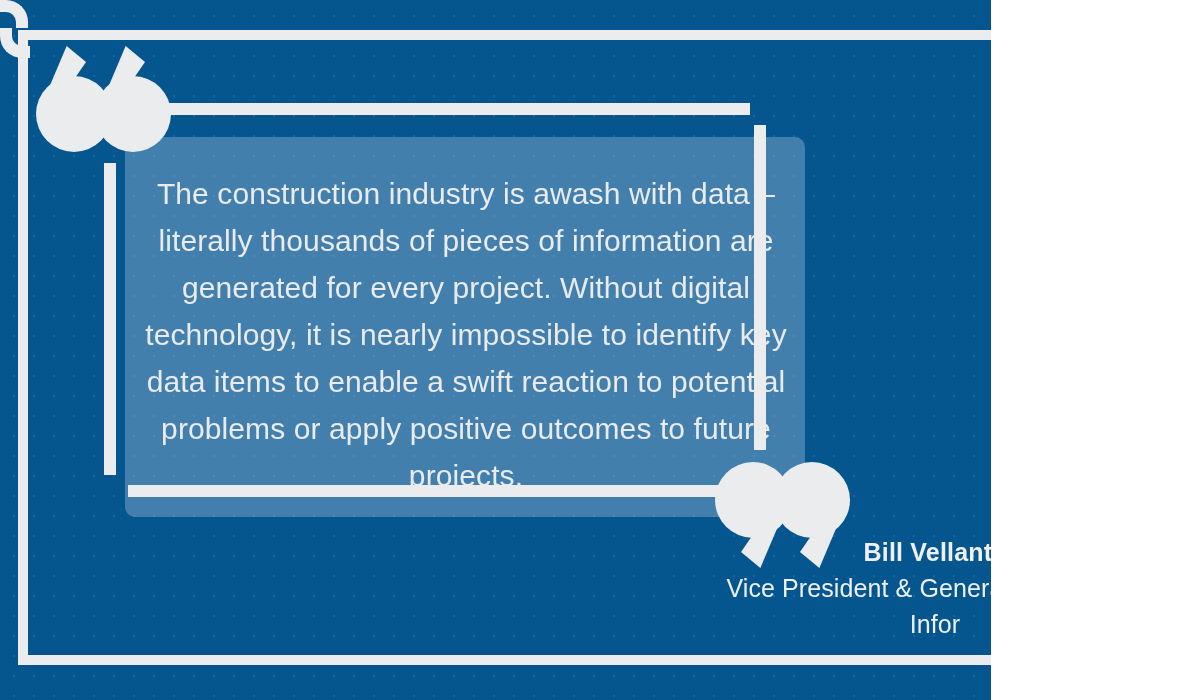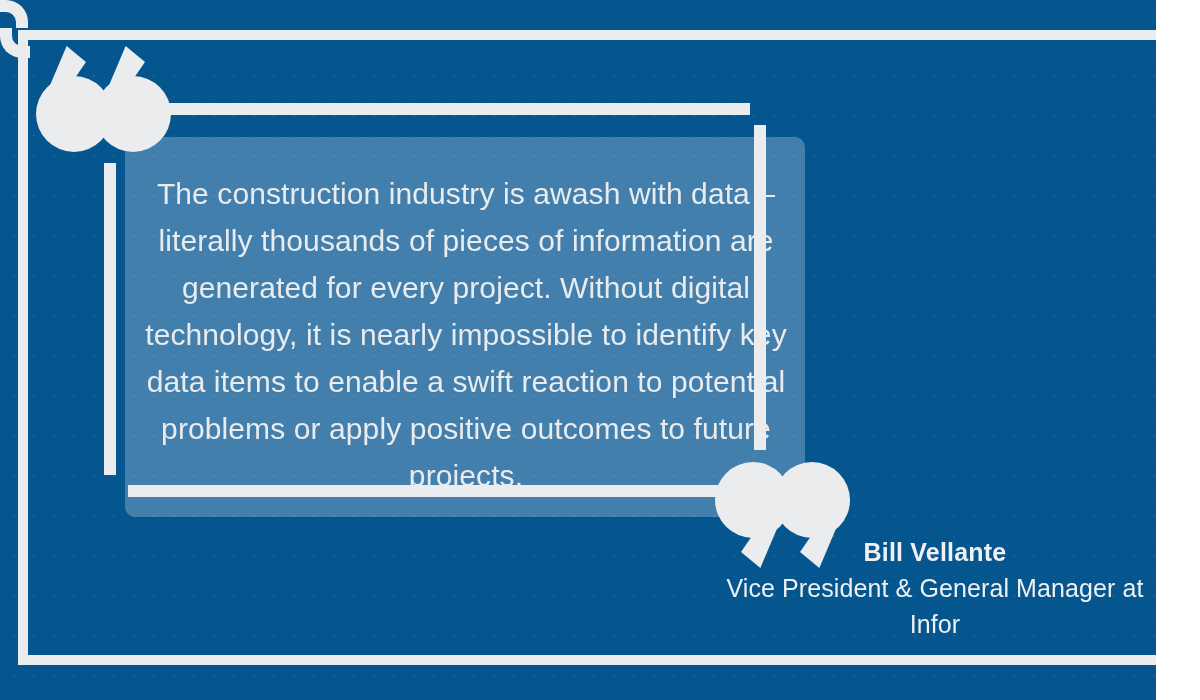--- a/index.html
+++ b/index.html
@@ -4,21 +4,21 @@
 <title>Quote Card</title>
 <style>
   html, body {
     margin: 0;
     padding: 0;
     background: #ffffff;
   }
 
   #card {
     position: relative;
-    width: 1156px;
+    width: 991px;
     height: 700px;
     overflow: hidden;
     background: #05558f;
     font-family: "Liberation Sans", sans-serif;
     -webkit-font-smoothing: antialiased;
   }
 
   
   #dot-texture {
     position: absolute;

